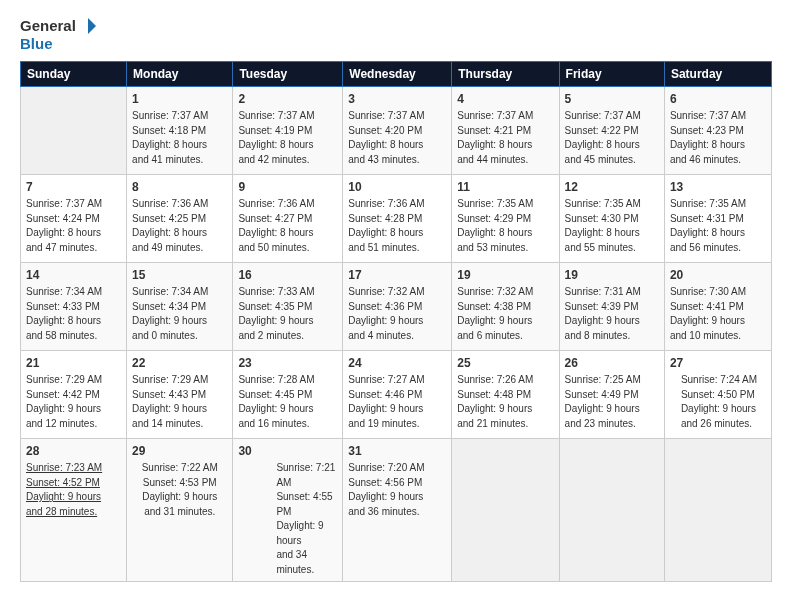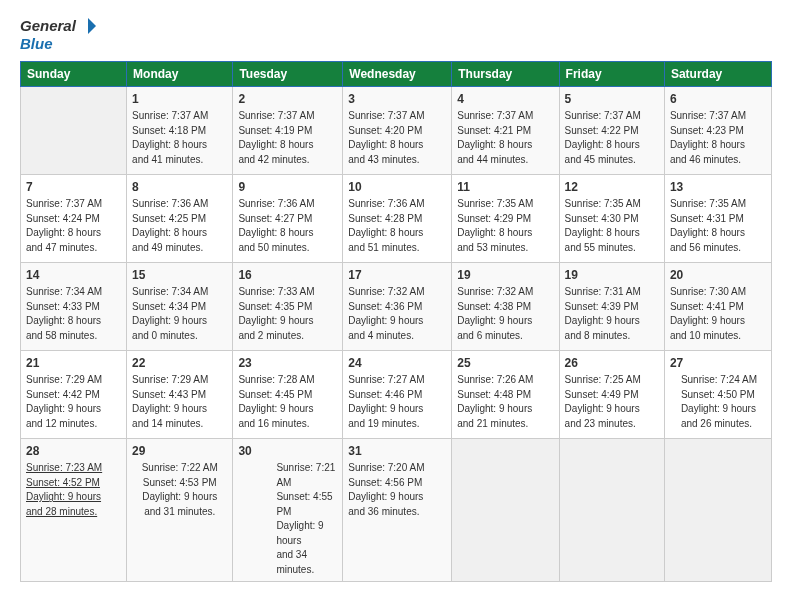--- a/index.html
+++ b/index.html
@@ -13,21 +13,20 @@
     .page {
       width: 792px;
       height: 612px;
       padding: 16px 20px 10px 20px;
     }
     .header {
       display: flex;
       justify-content: space-between;
       align-items: flex-start;
       margin-bottom: 8px;
-      font-style: italic;
     }
     .logo {
       display: flex;
       align-items: center;
       gap: 4px;
     }
     .title-block {
       text-align: right;
     }
     .calendar-title {
@@ -39,21 +38,21 @@
     .calendar-subtitle {
       font-size: 15px;
       color: #555;
     }
     table {
       width: 100%;
       border-collapse: collapse;
       font-size: 10.5px;
     }
     thead tr th {
-      background-color: #15803d;
+      background-color: #0f172a;
       color: #fff;
       padding: 5px 6px;
       text-align: left;
       font-size: 12px;
       font-weight: bold;
       border: 1px solid #2a6db5;
     }
     tbody tr td {
       border: 1px solid #ccc;
       vertical-align: top;

